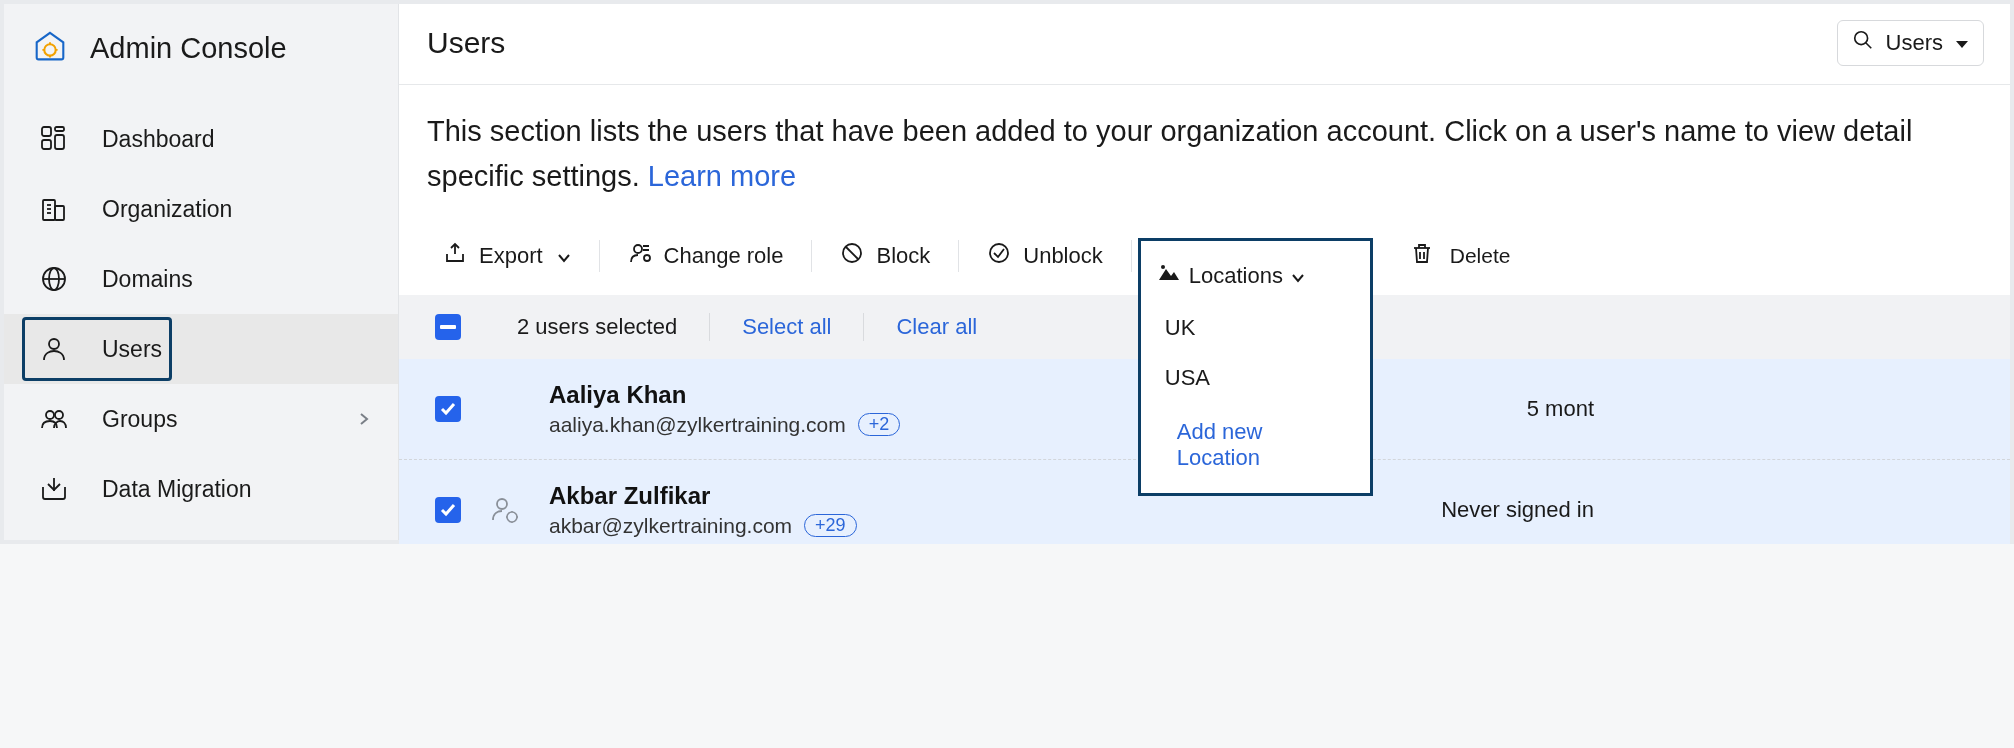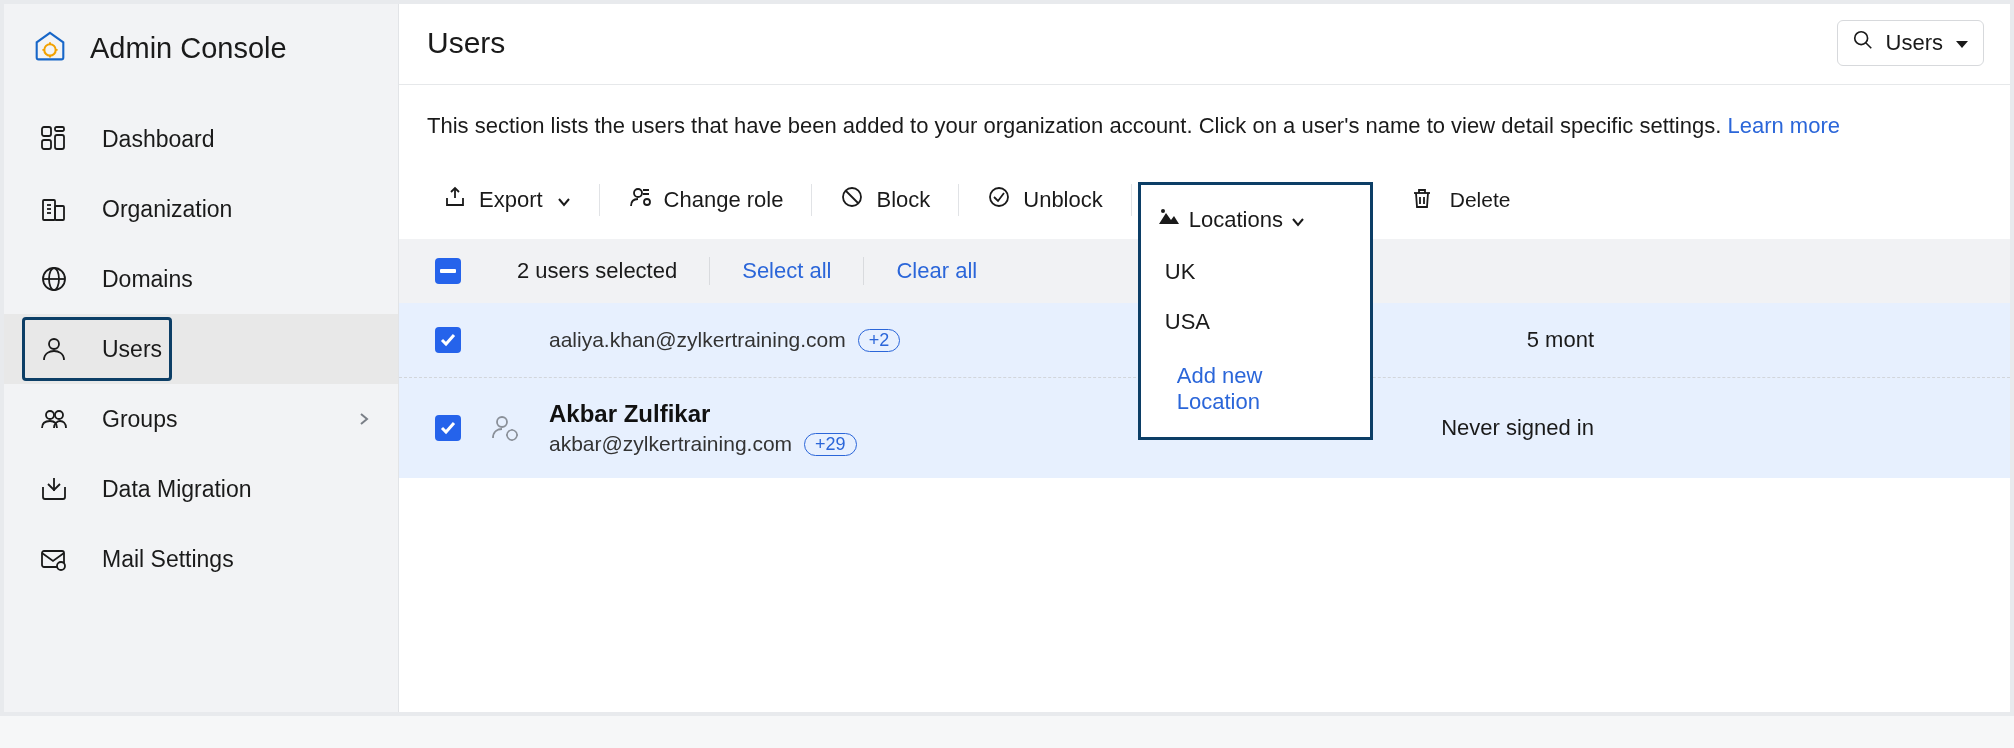--- a/index.html
+++ b/index.html
@@ -1,34 +1,34 @@
 <!DOCTYPE html>
 <html><head>
 <meta charset="utf-8">
 <style>
 * { box-sizing: border-box; margin: 0; padding: 0; }
 body { font-family: -apple-system, "Segoe UI", "Helvetica Neue", Arial, sans-serif; font-size: 21px; color: #1a1a1a; background: #f6f7f8; }
-.app { display: flex; width: 2014px; height: 716px; border: 4px solid #e8eaed; background: #14b8a6; }
+.app { display: flex; width: 2014px; height: 544px; border: 4px solid #e8eaed; background: #14b8a6; }
 .sidebar { width: 395px; background: #f2f3f5; display: flex; flex-direction: column; border-right: 1px solid #e2e4e7; }
 .sidebar-header { display: flex; align-items: center; gap: 20px; padding: 24px 26px 28px 26px; }
 .logo-icon { width: 40px; height: 40px; display:flex; align-items:center; justify-content:center; }
 .sidebar-title { font-size: 29px; font-weight: 500; color: #1a1a1a; }
 .nav { display: flex; flex-direction: column; padding-top: 8px; }
 .nav-item { display: flex; align-items: center; gap: 30px; padding: 20px 26px 20px 32px; font-size: 23px; color: #1a1a1a; cursor: pointer; }
 .nav-item .nav-icon { width: 36px; display:flex; align-items:center; justify-content:center; }
 .nav-item.active { background: #e8e8e8; }
 .nav-item.active .nav-box { border: 3px solid #0c3e66; border-radius: 4px; position: absolute; width: 150px; height: 64px; left: 18px; pointer-events:none; }
 .nav-item-wrap { position: relative; }
 .nav-item .chev { margin-left: auto; color: #7a7f87; }
 .main { flex: 1; display: flex; flex-direction: column; background: #fff; min-width: 0; }
 .header { display: flex; align-items: center; padding: 16px 26px 18px 28px; border-bottom: 1px solid #e6e8ea; }
 .page-title { font-size: 30px; font-weight: 400; color: #1a1a1a; }
 .header-right { margin-left: auto; display: flex; align-items: center; }
 .search-pill { display:flex; align-items:center; gap:12px; border:1px solid #d7d9dc; border-radius:6px; padding:8px 14px; font-size:22px; color:#1a1a1a; cursor:pointer; }
-.desc { padding: 24px 37px 8px 28px; font-size: 22px; line-height: 1.55; color: #1a1a1a; }
+.desc { padding: 24px 37px 8px 28px; font-size: 29px; line-height: 1.55; color: #1a1a1a; }
 .desc a { color: #2b66d9; text-decoration: none; }
 .toolbar { display:flex; align-items:center; padding: 28px 28px 18px 34px; gap: 0; position: relative; }
 .tbtn { display:flex; align-items:center; gap:12px; padding:6px 10px; font-size:22px; color:#1a1a1a; cursor:pointer;text-align:center; }
 .tbtn .caret { margin-left: 2px; }
 .vline { width:1px; height:32px; background:#e1e3e6; margin: 0 18px; }
 .locations-open { position: relative; }
 .locations-box { position:absolute; top:-18px; left:-12px; width:235px; border:3px solid #0c3e66; background:#fff; padding: 22px 0 18px 0; z-index: 5; }
 .locations-trigger { display:flex; align-items:center; gap:8px; padding: 0 16px 14px 16px; font-size:22px; cursor:pointer; }
 .loc-item { padding: 12px 24px; font-size:22px; cursor:pointer; }
 .loc-add { padding: 16px 24px 4px 24px; font-size:22px; font-weight:400; color:#2b66d9; cursor:pointer;margin-left:12px; }
@@ -271,20 +271,21 @@
             <path d="M2 7 L6 11 L14 2" fill="none" stroke="#fff" stroke-width="3"></path>
           </svg>
       </div>
       <span class="user-icon" style="visibility:hidden;">
         <svg width="30" height="30" viewBox="0 0 30 30" class="icon-svg">
             <circle cx="13" cy="10" r="5"></circle>
             <path d="M4 26 C4 19 9 17 13 17"></path>
           </svg>
       </span>
       <div class="user-info">
+        <span class="user-name">Aaliya Khan</span>
         <div class="user-email-row">
           <span>aaliya.khan@zylkertraining.com</span>
           <span class="badge">+2</span>
         </div>
       </div>
       <span class="user-meta">5 mont</span>
     </div>
 
     <div class="user-row" style="border-bottom:none;">
       <div class="cb checked">

